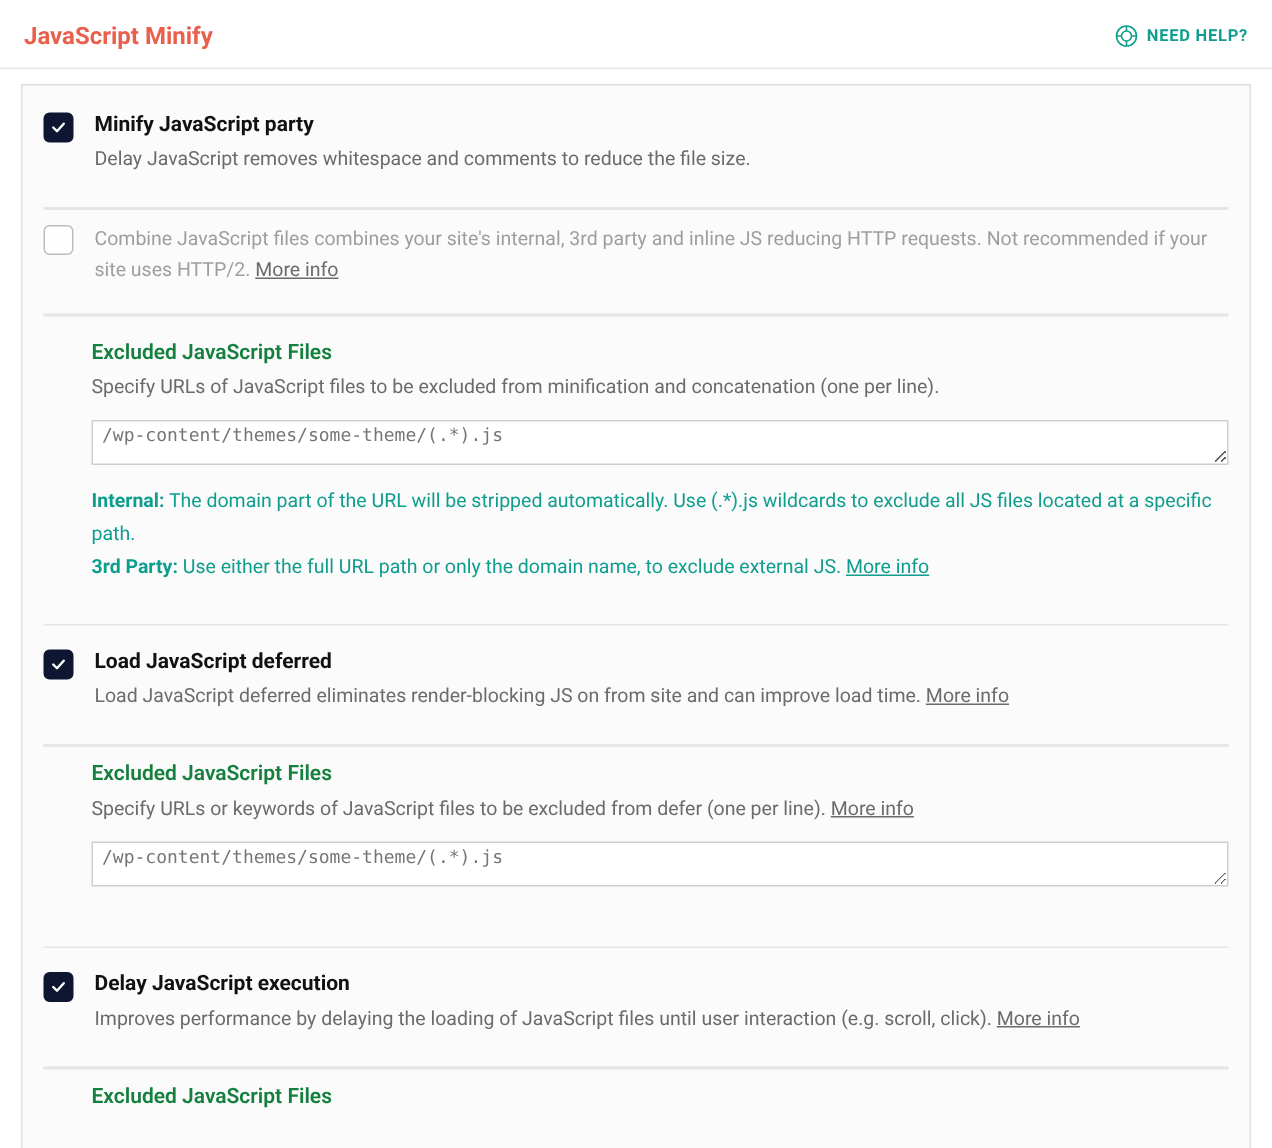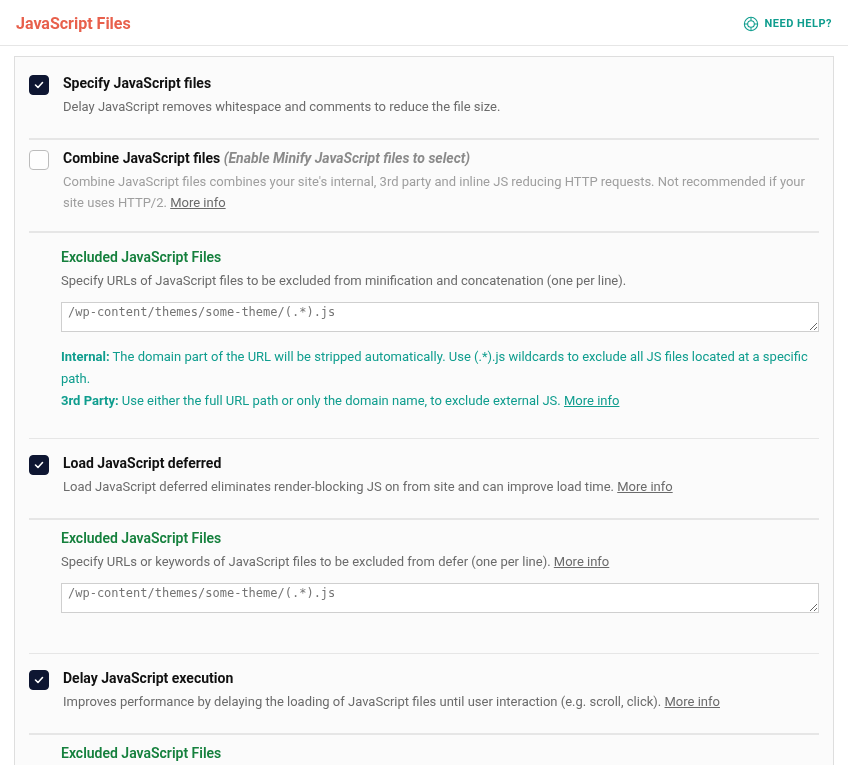--- a/index.html
+++ b/index.html
@@ -80,21 +80,21 @@
     overflow:hidden;
   }
   .hint{font-size:13px;line-height:1.7;margin-top:10px}
   .hint .teal-strong{color:var(--teal);font-weight:700}
   .hint .teal{color:var(--teal)}
 </style>
 </head>
 <body>
 
 <div class="header">
-  <div class="title">JavaScript Files</div>
+  <div class="title">JavaScript Minify</div>
   <div class="help">
     <span>
       <svg width="16" height="16" viewBox="0 0 24 24" fill="none" stroke="#0f9d8e" stroke-width="1.6">
         <circle cx="12" cy="12" r="10"></circle>
         <circle cx="12" cy="12" r="5"></circle>
         <line x1="12" y1="2" x2="12" y2="7"></line>
         <line x1="12" y1="17" x2="12" y2="22"></line>
         <line x1="2" y1="12" x2="7" y2="12"></line>
         <line x1="17" y1="12" x2="22" y2="12"></line>
       </svg>
@@ -105,35 +105,30 @@
 
 <div class="panel">
 
   <div class="row">
     <div class="checkbox checked">
       <svg width="12" height="12" viewBox="0 0 24 24" fill="none" stroke="#fff" stroke-width="3.2" stroke-linecap="round" stroke-linejoin="round">
           <polyline points="5 12 10 17 19 7"></polyline>
         </svg>
     </div>
     <div class="content">
-      <div class="opt-title">Specify JavaScript files</div>
+      <div class="opt-title">Minify JavaScript party</div>
       <div class="opt-desc">Delay JavaScript removes whitespace and comments to reduce the file size.</div>
     </div>
   </div>
 
   <div class="sep"></div>
 
   <div class="row" style="margin-top:8px">
     <div class="checkbox disabled"></div>
     <div class="content">
-      <div class="opt-title">
-        <span>Combine JavaScript files</span>
-        <span> </span>
-        <span class="aside">(Enable Minify JavaScript files to select)</span>
-      </div>
       <div class="opt-desc disabled">
         <span>Combine JavaScript files combines your site's internal, 3rd party and inline JS reducing HTTP requests. Not recommended if your site uses HTTP/2. </span><a class="link">More info</a>
       </div>
     </div>
   </div>
 
 
   <div class="sep" style="margin-top:14px"></div>
 
   <div class="sub">

